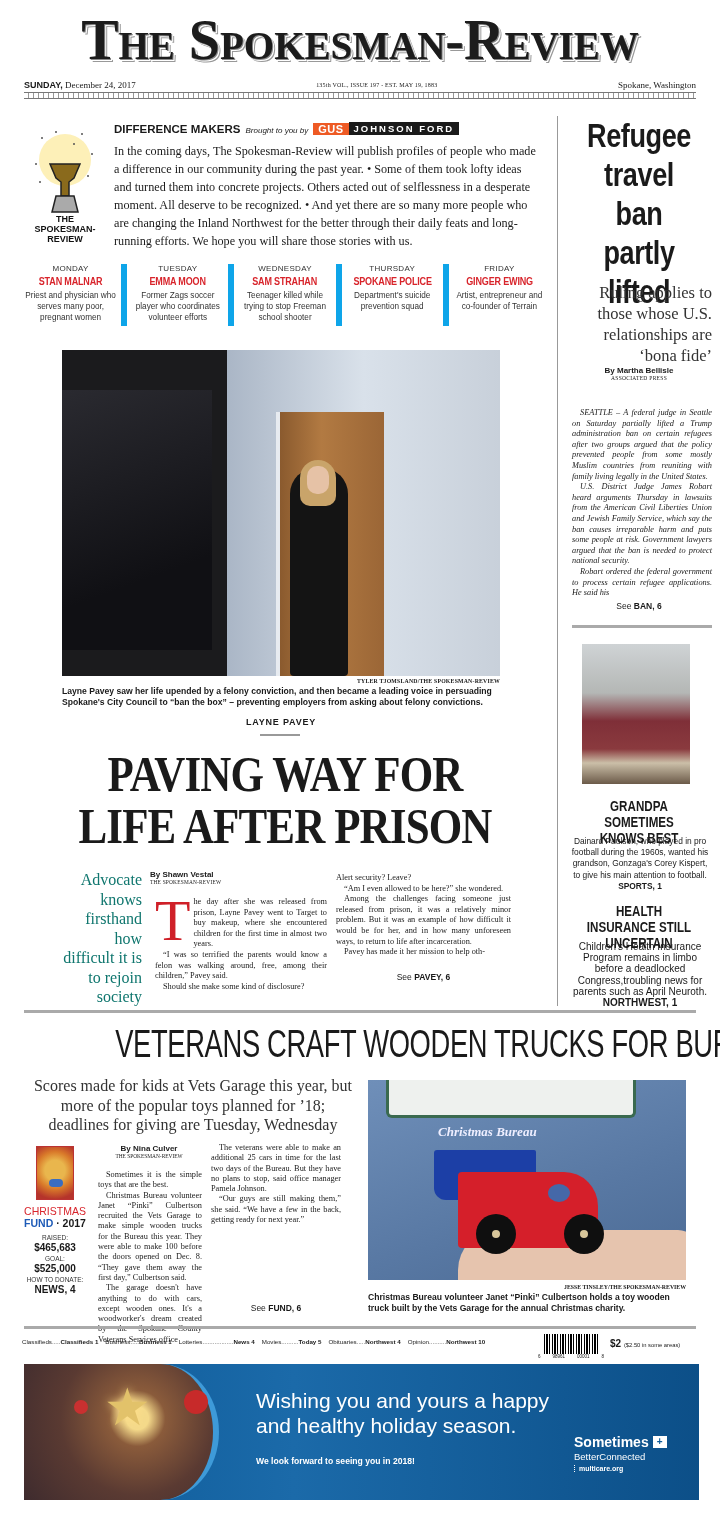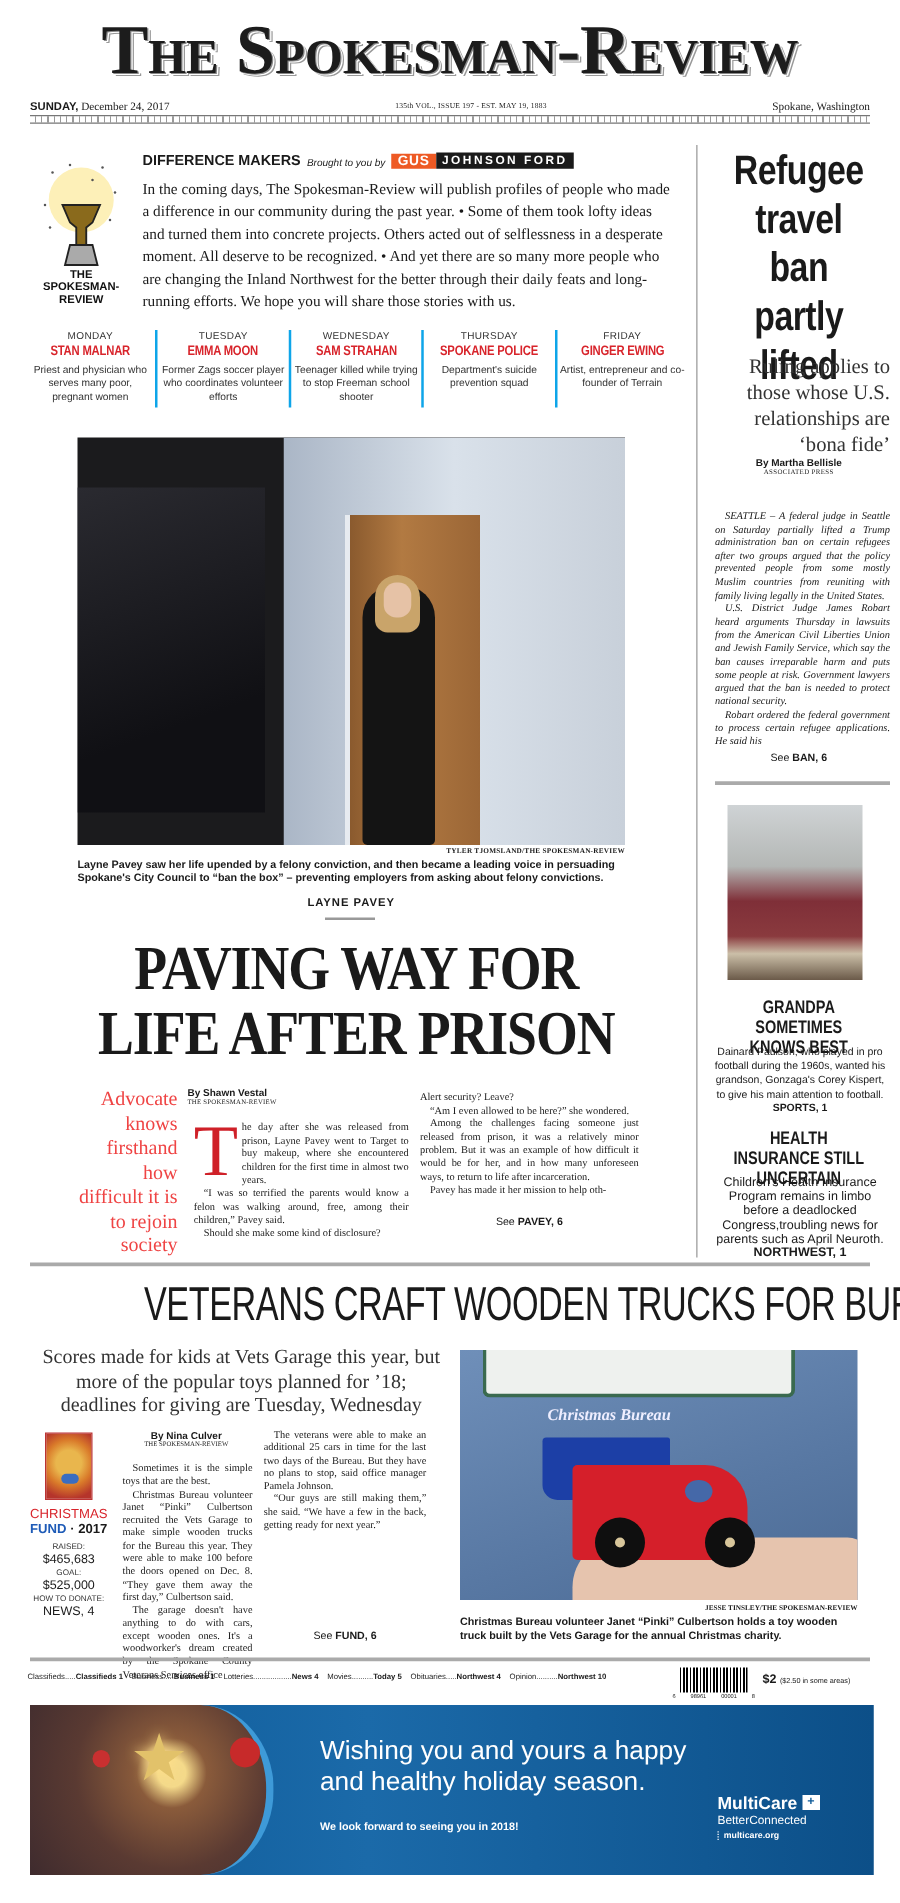--- a/index.html
+++ b/index.html
@@ -16,21 +16,21 @@
 
   
   #dm-logo { left: 22px; top: 124px; width: 86px; height: 120px; }
   #dm-title { left: 114px; top: 122px; font-size: 11.5px; font-weight: bold; display: flex; align-items: flex-end; gap: 5px; }
   #dm-title .by { font-size: 8px; font-style: italic; font-weight: normal; }
   #dm-title .gus { background: #ee5a24; color: #fff; font-weight: 900; font-size: 11px; padding: 0 5px; letter-spacing: .5px; }
   #dm-title .jf { background: #1a1a1a; color: #fff; font-size: 9.5px; letter-spacing: 2px; padding: 1px 5px; margin-left: -5px; }
   #dm-body { left: 114px; top: 142px; width: 428px; font-size: 12.2px; line-height: 18px; }
 
   #days { left: 20px; top: 264px; width: 530px; height: 62px; display: flex; }
-  .day { flex: 1; text-align: center; border-left: 2px solid #0ea5e9; padding: 0 2px; }
+  .day { flex: 1; text-align: center; border-left: 6px solid #0ea5e9; padding: 0 2px; }
   .day:first-child { border-left: none; }
   .day .dname { font-size: 8px; letter-spacing: .3px; color: #333; }
   .day .pname { font-size: 11px; font-weight: bold; color: #d8242b; font-family: "Liberation Sans", sans-serif; transform: scaleX(.82); white-space: nowrap; margin: 2px 0 3px; letter-spacing: -.2px; }
   .day .desc { font-size: 8.2px; line-height: 11px; color: #333; }
 
   
   #vline { left: 557px; top: 116px; width: 1px; height: 890px; background: #999; }
 
   
   #ref-head { left: 566px; top: 116px; width: 146px; text-align: center; font-family: "Liberation Sans", sans-serif; font-weight: bold; font-size: 33px; line-height: 39px; transform: scaleX(.82); transform-origin: center top; letter-spacing: -.5px; }
@@ -58,21 +58,21 @@
   #main-photo .face { position: absolute; left: 245px; top: 116px; width: 22px; height: 28px; background: #e6c2a6; border-radius: 10px; }
   #main-photo .shelf { position: absolute; left: 0; top: 40px; width: 150px; height: 260px; background: linear-gradient(160deg, #2a2a30, #101014 70%); }
   #photo-credit { left: 62px; top: 678px; width: 438px; text-align: right; font-size: 5.8px; font-weight: bold; letter-spacing: .2px; }
   #photo-caption { left: 62px; top: 686px; width: 440px; font-family: "Liberation Sans", sans-serif; font-size: 8.6px; font-weight: bold; line-height: 11px; }
 
   #kicker { left: 62px; top: 717px; width: 438px; text-align: center; font-family: "Liberation Sans", sans-serif; font-weight: bold; font-size: 9px; letter-spacing: .8px; }
   #kicker-bar { left: 260px; top: 734px; width: 40px; height: 2px; background: #999; }
 
   #main-head { left: 20px; top: 748px; width: 530px; text-align: center; font-family: "Liberation Serif", serif; font-weight: bold; font-size: 50px; line-height: 52px; transform: scaleX(.86); transform-origin: center top; letter-spacing: -1px; }
 
-  #deck2 { left: 60px; top: 870px; width: 82px; text-align: right; font-size: 16px; line-height: 19.5px; color: #ef4444; }
+  #deck2 { left: 60px; top: 870px; width: 82px; text-align: right; font-size: 16px; line-height: 19.5px; color: #0f766e; }
   #byline2 { left: 150px; top: 870px; width: 176px; text-align: left; font-family: "Liberation Sans", sans-serif; font-weight: bold; font-size: 8px; }
   #byline2 .org { font-family: "Liberation Serif", serif; font-size: 5.4px; font-weight: normal; letter-spacing: .2px; }
   #col1 { left: 155px; top: 897px; width: 172px; font-size: 8.3px; line-height: 10.6px; text-align: justify; }
   #col1 p { text-indent: 8px; }
   #col1 p.lead { text-indent: 0; }
   .dropcap { float: left; font-size: 58px; line-height: 44px; color: #cf2028; padding-right: 3px; margin-top: 2px; font-family: "Liberation Serif", serif; }
   #col2 { left: 336px; top: 873px; width: 175px; font-size: 8.3px; line-height: 10.6px; text-align: justify; }
   #col2 p { text-indent: 8px; }
   #col2 p.cont { text-indent: 0; }
   #jump2 { left: 336px; top: 972px; width: 175px; text-align: center; font-family: "Liberation Sans", sans-serif; font-size: 8.5px; }
@@ -82,21 +82,21 @@
   #vet-head { left: 20px; top: 1020px; width: 680px; text-align: center; font-family: "Liberation Sans", sans-serif; font-size: 38px; line-height: 48px; transform: scaleX(.72); transform-origin: center top; white-space: nowrap; letter-spacing: -.5px; }
   #vet-deck { left: 30px; top: 1076px; width: 326px; text-align: center; font-size: 16px; line-height: 19.5px; color: #333; }
 
   #fund-img { left: 36px; top: 1146px; width: 38px; height: 54px; background: radial-gradient(circle at 50% 45%, #e9b64d 0 30%, #d97a2a 55%, #b5342b 85%); border: 1px solid #b33; }
   #fund-img .bow { position: absolute; left: 12px; top: 32px; width: 14px; height: 8px; background: #3a6dc0; border-radius: 4px; }
   #fund { left: 22px; top: 1205px; width: 66px; text-align: center; font-family: "Liberation Sans", sans-serif; }
   #fund .ch { color: #d8242b; font-size: 10.5px; line-height: 12px; }
   #fund .fy { color: #1e5bb7; font-size: 10.5px; font-weight: bold; line-height: 12px; }
   #fund .fy .yr { color: #1a1a1a; }
   #fund .lbl { font-size: 6.5px; color: #333; margin-top: 5px; line-height: 8px; }
-  #fund .val { font-size: 10px; font-weight: normal; line-height: 12px; }
+  #fund .val { font-size: 10px; font-weight: bold; line-height: 12px; }
 
   #byline3 { left: 96px; top: 1144px; width: 106px; text-align: center; font-family: "Liberation Sans", sans-serif; font-weight: bold; font-size: 8px; }
   #byline3 .org { font-family: "Liberation Serif", serif; font-size: 5.4px; font-weight: normal; }
   #col3 { left: 98px; top: 1170px; width: 104px; font-size: 8.3px; line-height: 10.3px; text-align: justify; }
   #col3 p { text-indent: 8px; }
   #col4 { left: 211px; top: 1143px; width: 130px; font-size: 8.3px; line-height: 10.3px; text-align: justify; }
   #col4 p { text-indent: 8px; }
   #col4 p.cont { text-indent: 0; }
   #jump4 { left: 211px; top: 1303px; width: 130px; text-align: center; font-family: "Liberation Sans", sans-serif; font-size: 8.5px; }
 
@@ -338,18 +338,18 @@
 <div id="ad" class="abs">
   <div id="ad-img" class="abs"></div>
   <div id="ad-star" class="abs">★</div>
   <div id="ad-ball" class="abs"></div>
   <div id="ad-ball2" class="abs"></div>
 </div>
 <div id="ad-head" class="abs">Wishing you and yours a happy and healthy holiday season.</div>
 <div id="ad-sub" class="abs">We look forward to seeing you in 2018!</div>
 <div id="ad-brand" class="abs">
   <div class="mc">
-      <span>MultiCare</span>
+      <span>Sometimes</span>
       <span class="logo">+</span>
     </div>
   <div class="bc">BetterConnected</div>
   <div class="url">multicare.org</div>
 </div>
 
 </body></html>

